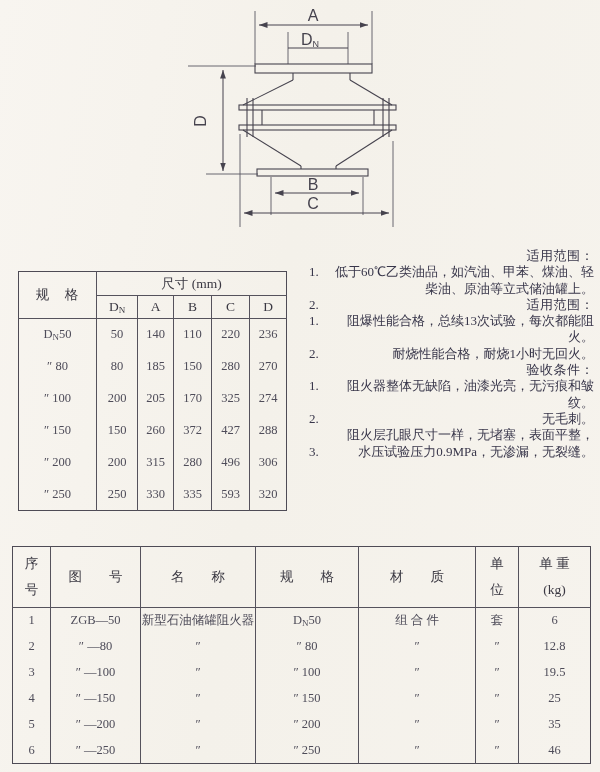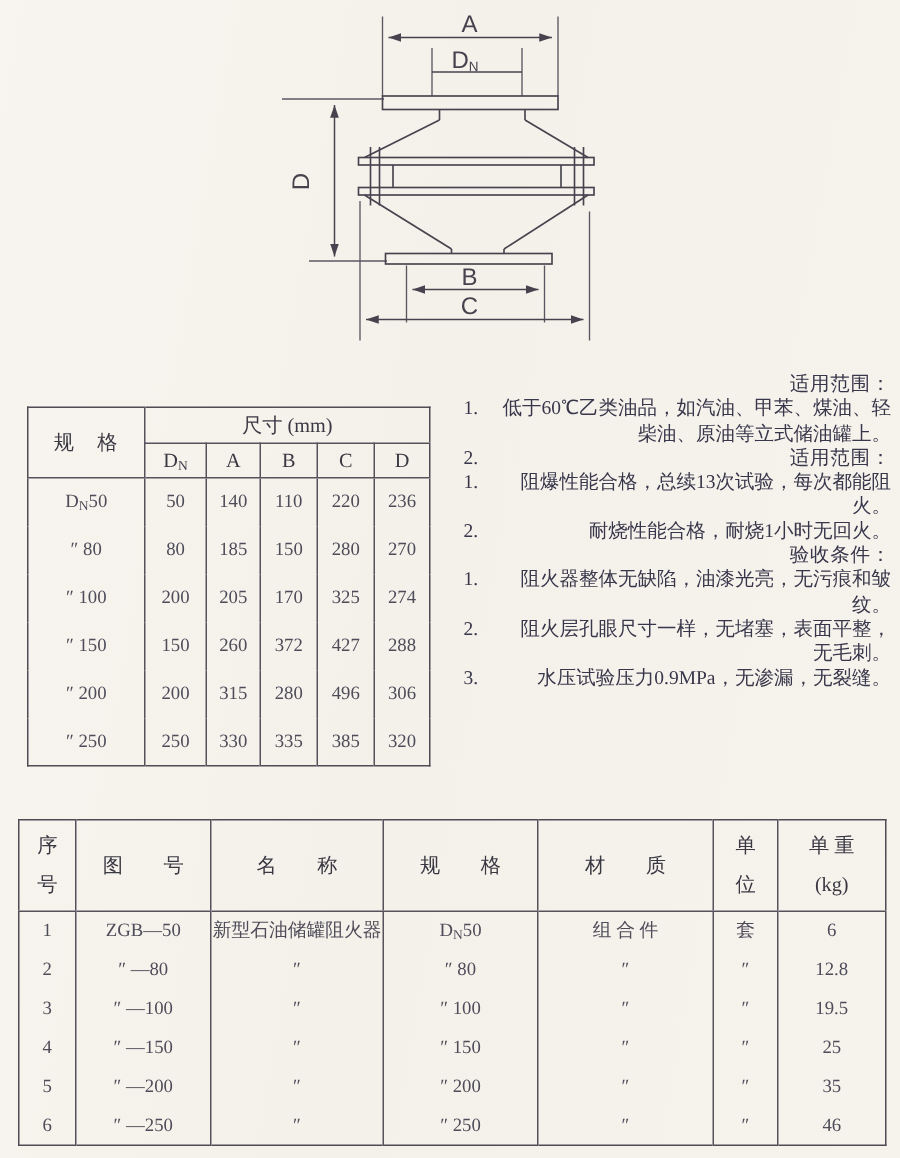--- a/index.html
+++ b/index.html
@@ -162,21 +162,21 @@
       <td class="vline">315</td>
       <td class="vline">280</td>
       <td class="vline">496</td>
       <td class="vline">306</td>
     </tr>
     <tr style="height:32px">
       <td>″ 250</td>
       <td class="vline">250</td>
       <td class="vline">330</td>
       <td class="vline">335</td>
-      <td class="vline">385</td>
+      <td class="vline">593</td>
       <td class="vline">320</td>
     </tr>
   </tbody>
     </table>
 
   <div class="notes">
     <div class="nhead">适用范围：</div>
     <div class="nitem">
       <span class="nnum">1.</span>
       <div class="nline">低于60℃乙类油品，如汽油、甲苯、煤油、轻</div>
@@ -196,22 +196,22 @@
       <div class="nline">耐烧性能合格，耐烧1小时无回火。</div>
     </div>
     <div class="nhead">验收条件：</div>
     <div class="nitem">
       <span class="nnum">1.</span>
       <div class="nline">阻火器整体无缺陷，油漆光亮，无污痕和皱</div>
       <div class="nline">纹。</div>
     </div>
     <div class="nitem">
       <span class="nnum">2.</span>
+      <div class="nline">无毛刺。</div>
       <div class="nline">阻火层孔眼尺寸一样，无堵塞，表面平整，</div>
-      <div class="nline">无毛刺。</div>
     </div>
     <div class="nitem">
       <span class="nnum">3.</span>
       <div class="nline">水压试验压力0.9MPa，无渗漏，无裂缝。</div>
     </div>
   </div>
 
   <table class="parts-table">
     <colgroup>
         <col style="width:38px">

